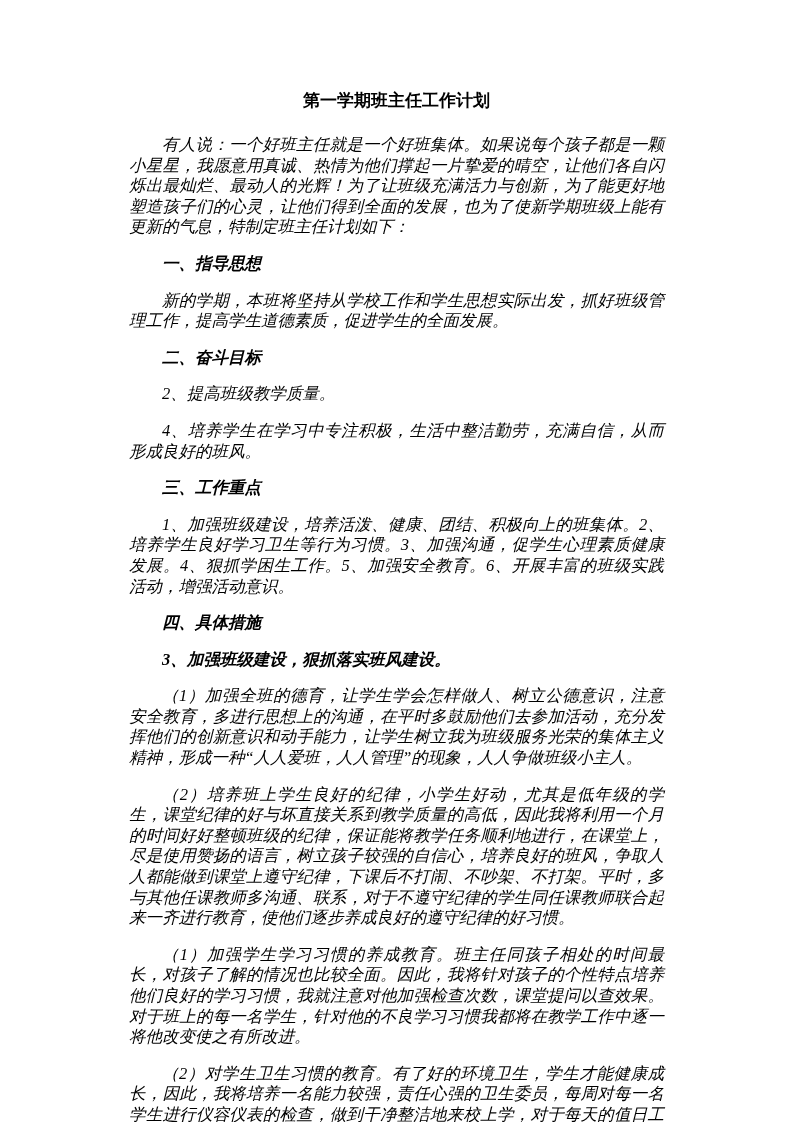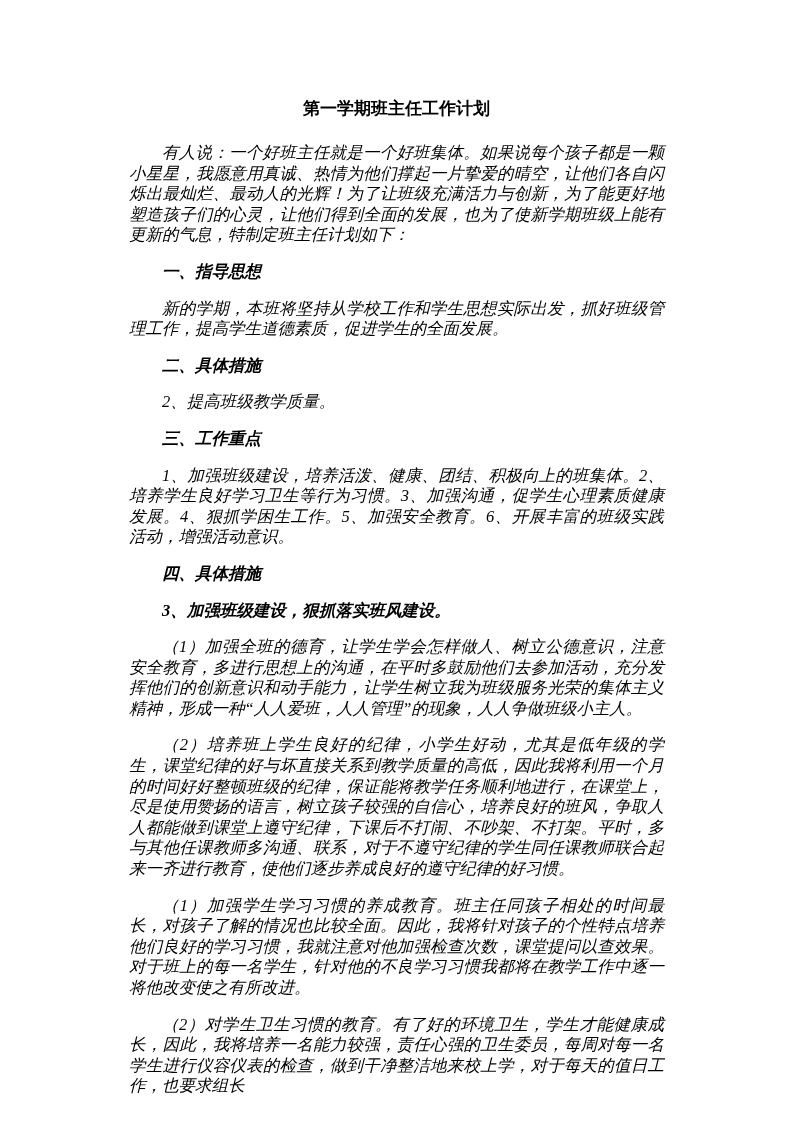--- a/index.html
+++ b/index.html
@@ -15,21 +15,21 @@
     margin: 0 auto;
     background: #ffffff;
     color: #000000;
     padding: 86px 113px 40px 113px;
     font-family: "Liberation Serif", "DejaVu Serif", serif;
     font-size: 16.5px;
     line-height: 20.6px;
     overflow: hidden;
   }
   .doc-title {
-    margin: 12px 0 23px 0;
+    margin: 4px 0 23px 0;
     text-align: center;
     font-size: 17px;
     font-weight: bold;
     line-height: 22px;
   }
   .para {
     margin: 16px;
     padding: 0;
     text-indent: 2em;
     text-align: justify;
@@ -42,22 +42,23 @@
 </style>
 </head>
 <body>
 
 <div class="page">
   <h1 class="doc-title">第一学期班主任工作计划</h1>
   <div>
       <p class="para">有人说：一个好班主任就是一个好班集体。如果说每个孩子都是一颗小星星，我愿意用真诚、热情为他们撑起一片挚爱的晴空，让他们各自闪烁出最灿烂、最动人的光辉！为了让班级充满活力与创新，为了能更好地塑造孩子们的心灵，让他们得到全面的发展，也为了使新学期班级上能有更新的气息，特制定班主任计划如下：</p>
       <p class="para para-bold">一、指导思想</p>
       <p class="para">新的学期，本班将坚持从学校工作和学生思想实际出发，抓好班级管理工作，提高学生道德素质，促进学生的全面发展。</p>
-      <p class="para para-bold">二、具体措施</p>
+      <p class="para para-bold">二、奋斗目标</p>
       <p class="para">2、提高班级教学质量。</p>
+      <p class="para">4、培养学生在学习中专注积极，生活中整洁勤劳，充满自信，从而形成良好的班风。</p>
       <p class="para para-bold">三、工作重点</p>
       <p class="para">1、加强班级建设，培养活泼、健康、团结、积极向上的班集体。2、培养学生良好学习卫生等行为习惯。3、加强沟通，促学生心理素质健康发展。4、狠抓学困生工作。5、加强安全教育。6、开展丰富的班级实践活动，增强活动意识。</p>
       <p class="para para-bold">四、具体措施</p>
       <p class="para para-bold">3、加强班级建设，狠抓落实班风建设。</p>
       <p class="para">（1）加强全班的德育，让学生学会怎样做人、树立公德意识，注意安全教育，多进行思想上的沟通，在平时多鼓励他们去参加活动，充分发挥他们的创新意识和动手能力，让学生树立我为班级服务光荣的集体主义精神，形成一种“人人爱班，人人管理”的现象，人人争做班级小主人。</p>
       <p class="para">（2）培养班上学生良好的纪律，小学生好动，尤其是低年级的学生，课堂纪律的好与坏直接关系到教学质量的高低，因此我将利用一个月的时间好好整顿班级的纪律，保证能将教学任务顺利地进行，在课堂上，尽是使用赞扬的语言，树立孩子较强的自信心，培养良好的班风，争取人人都能做到课堂上遵守纪律，下课后不打闹、不吵架、不打架。平时，多与其他任课教师多沟通、联系，对于不遵守纪律的学生同任课教师联合起来一齐进行教育，使他们逐步养成良好的遵守纪律的好习惯。</p>
       <p class="para">（1）加强学生学习习惯的养成教育。班主任同孩子相处的时间最长，对孩子了解的情况也比较全面。因此，我将针对孩子的个性特点培养他们良好的学习习惯，我就注意对他加强检查次数，课堂提问以查效果。对于班上的每一名学生，针对他的不良学习习惯我都将在教学工作中逐一将他改变使之有所改进。</p>
       <p class="para">（2）对学生卫生习惯的教育。有了好的环境卫生，学生才能健康成长，因此，我将培养一名能力较强，责任心强的卫生委员，每周对每一名学生进行仪容仪表的检查，做到干净整洁地来校上学，对于每天的值日工作，也要求组长</p>
     </div>
 </div>

